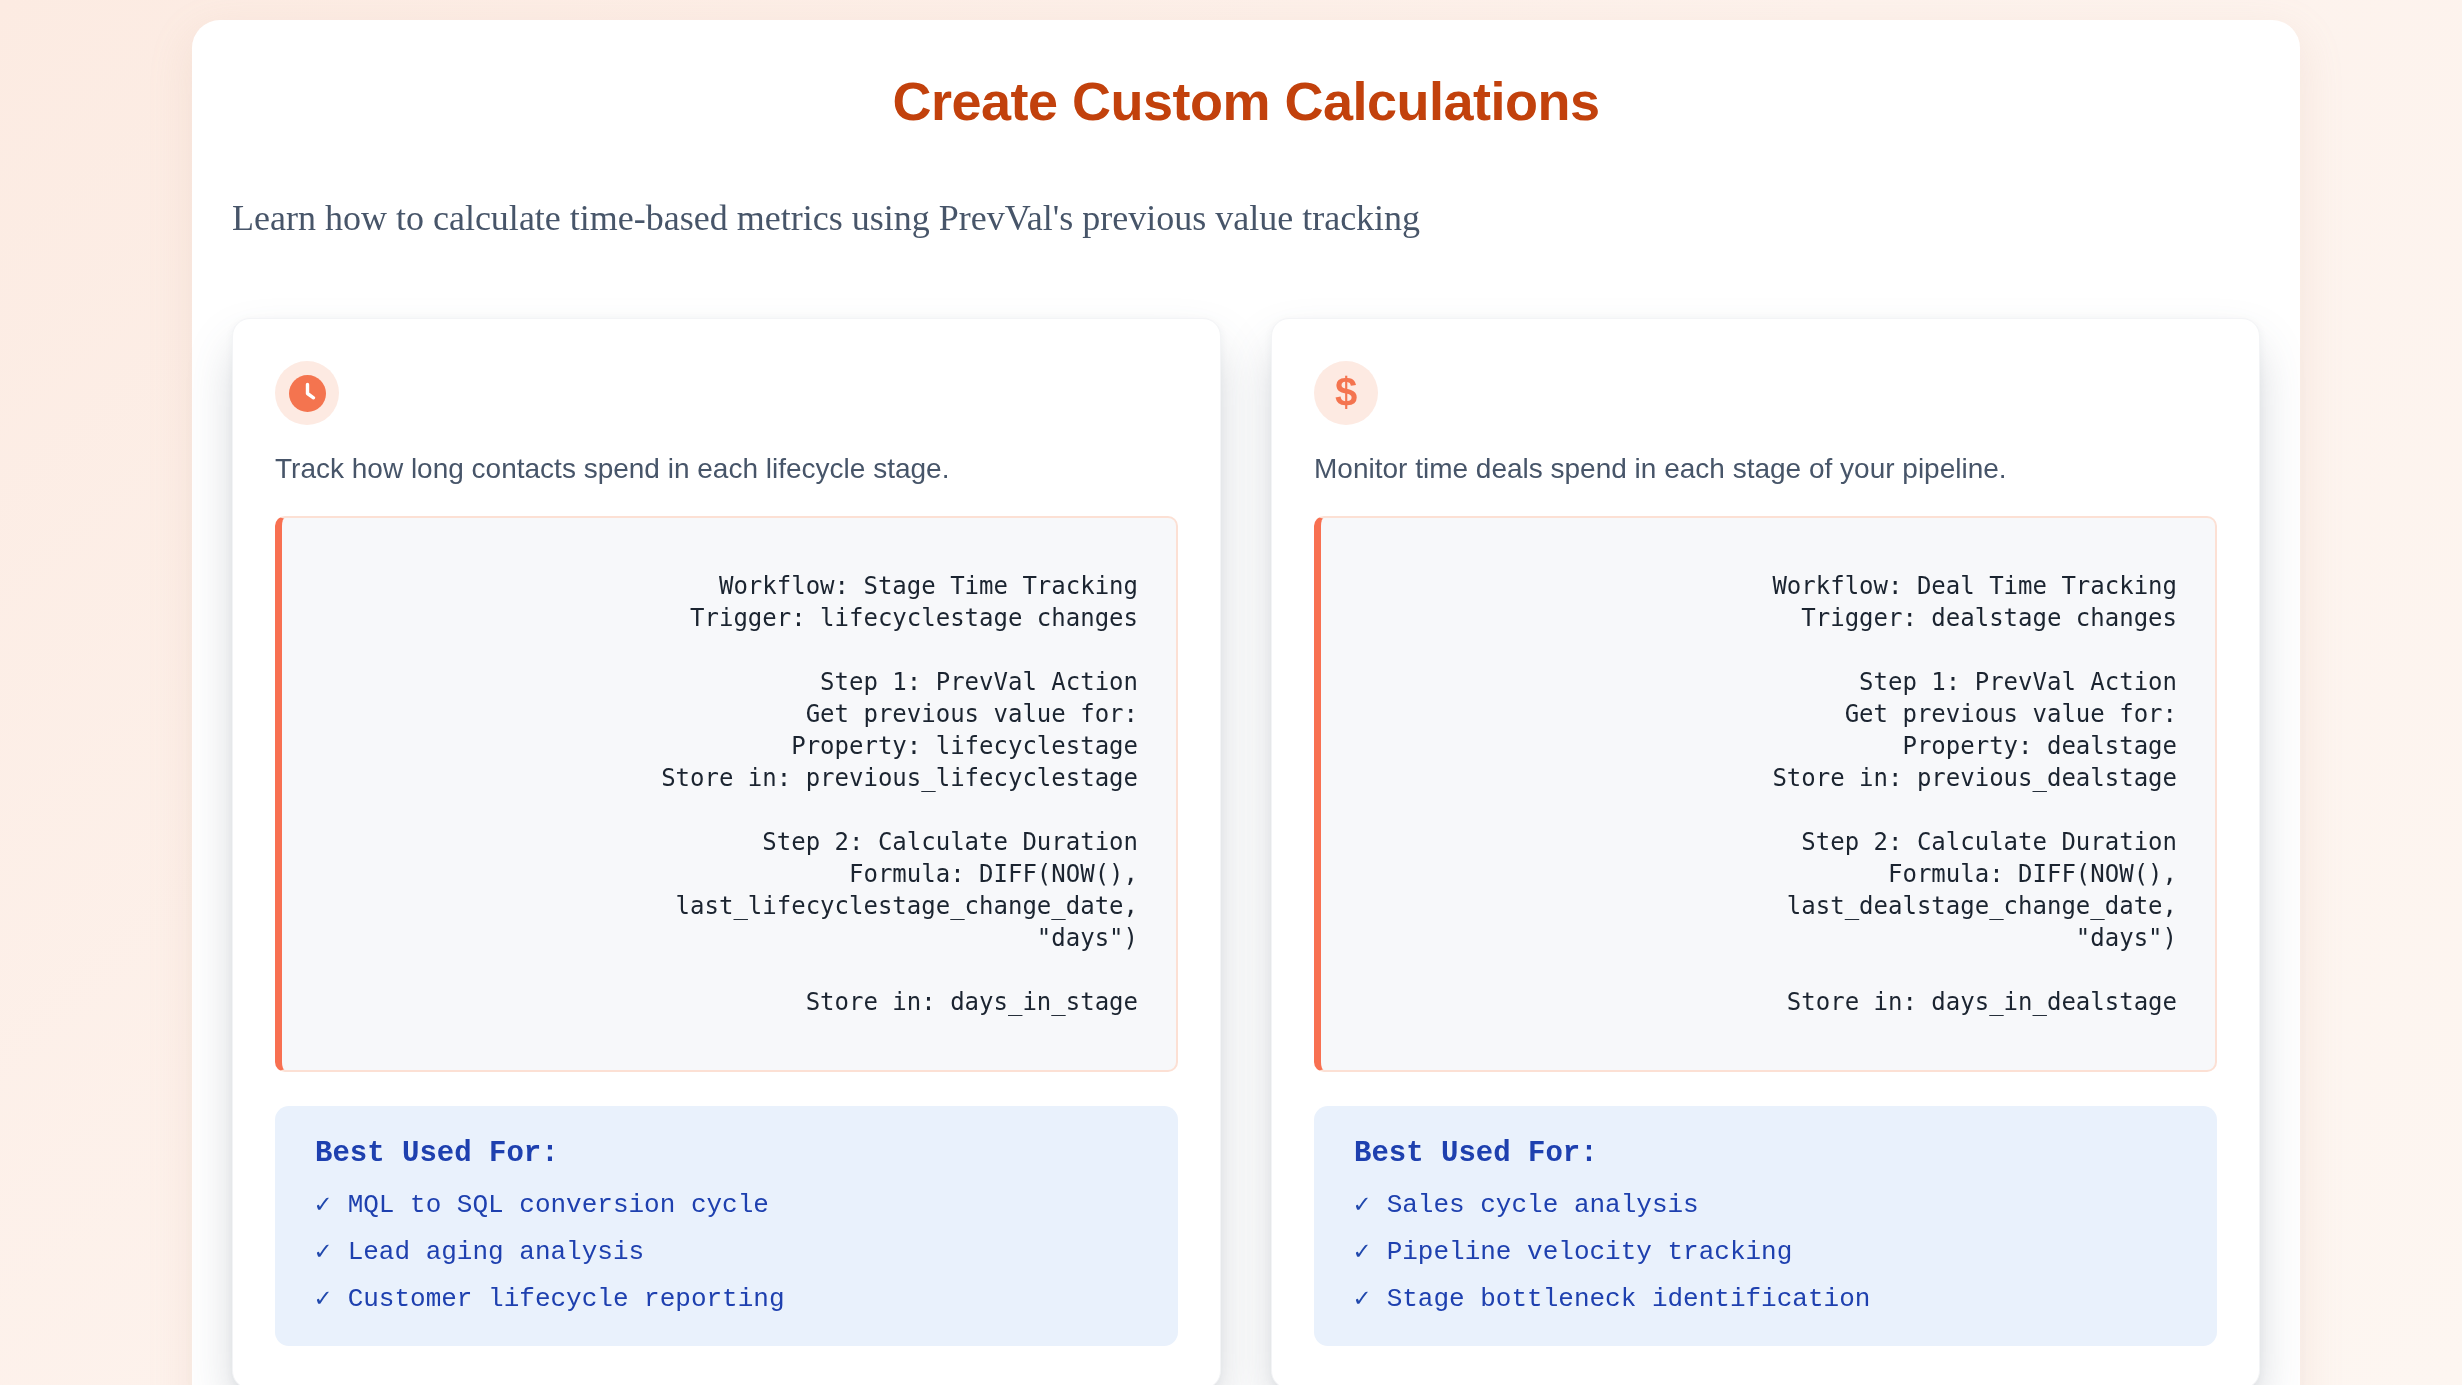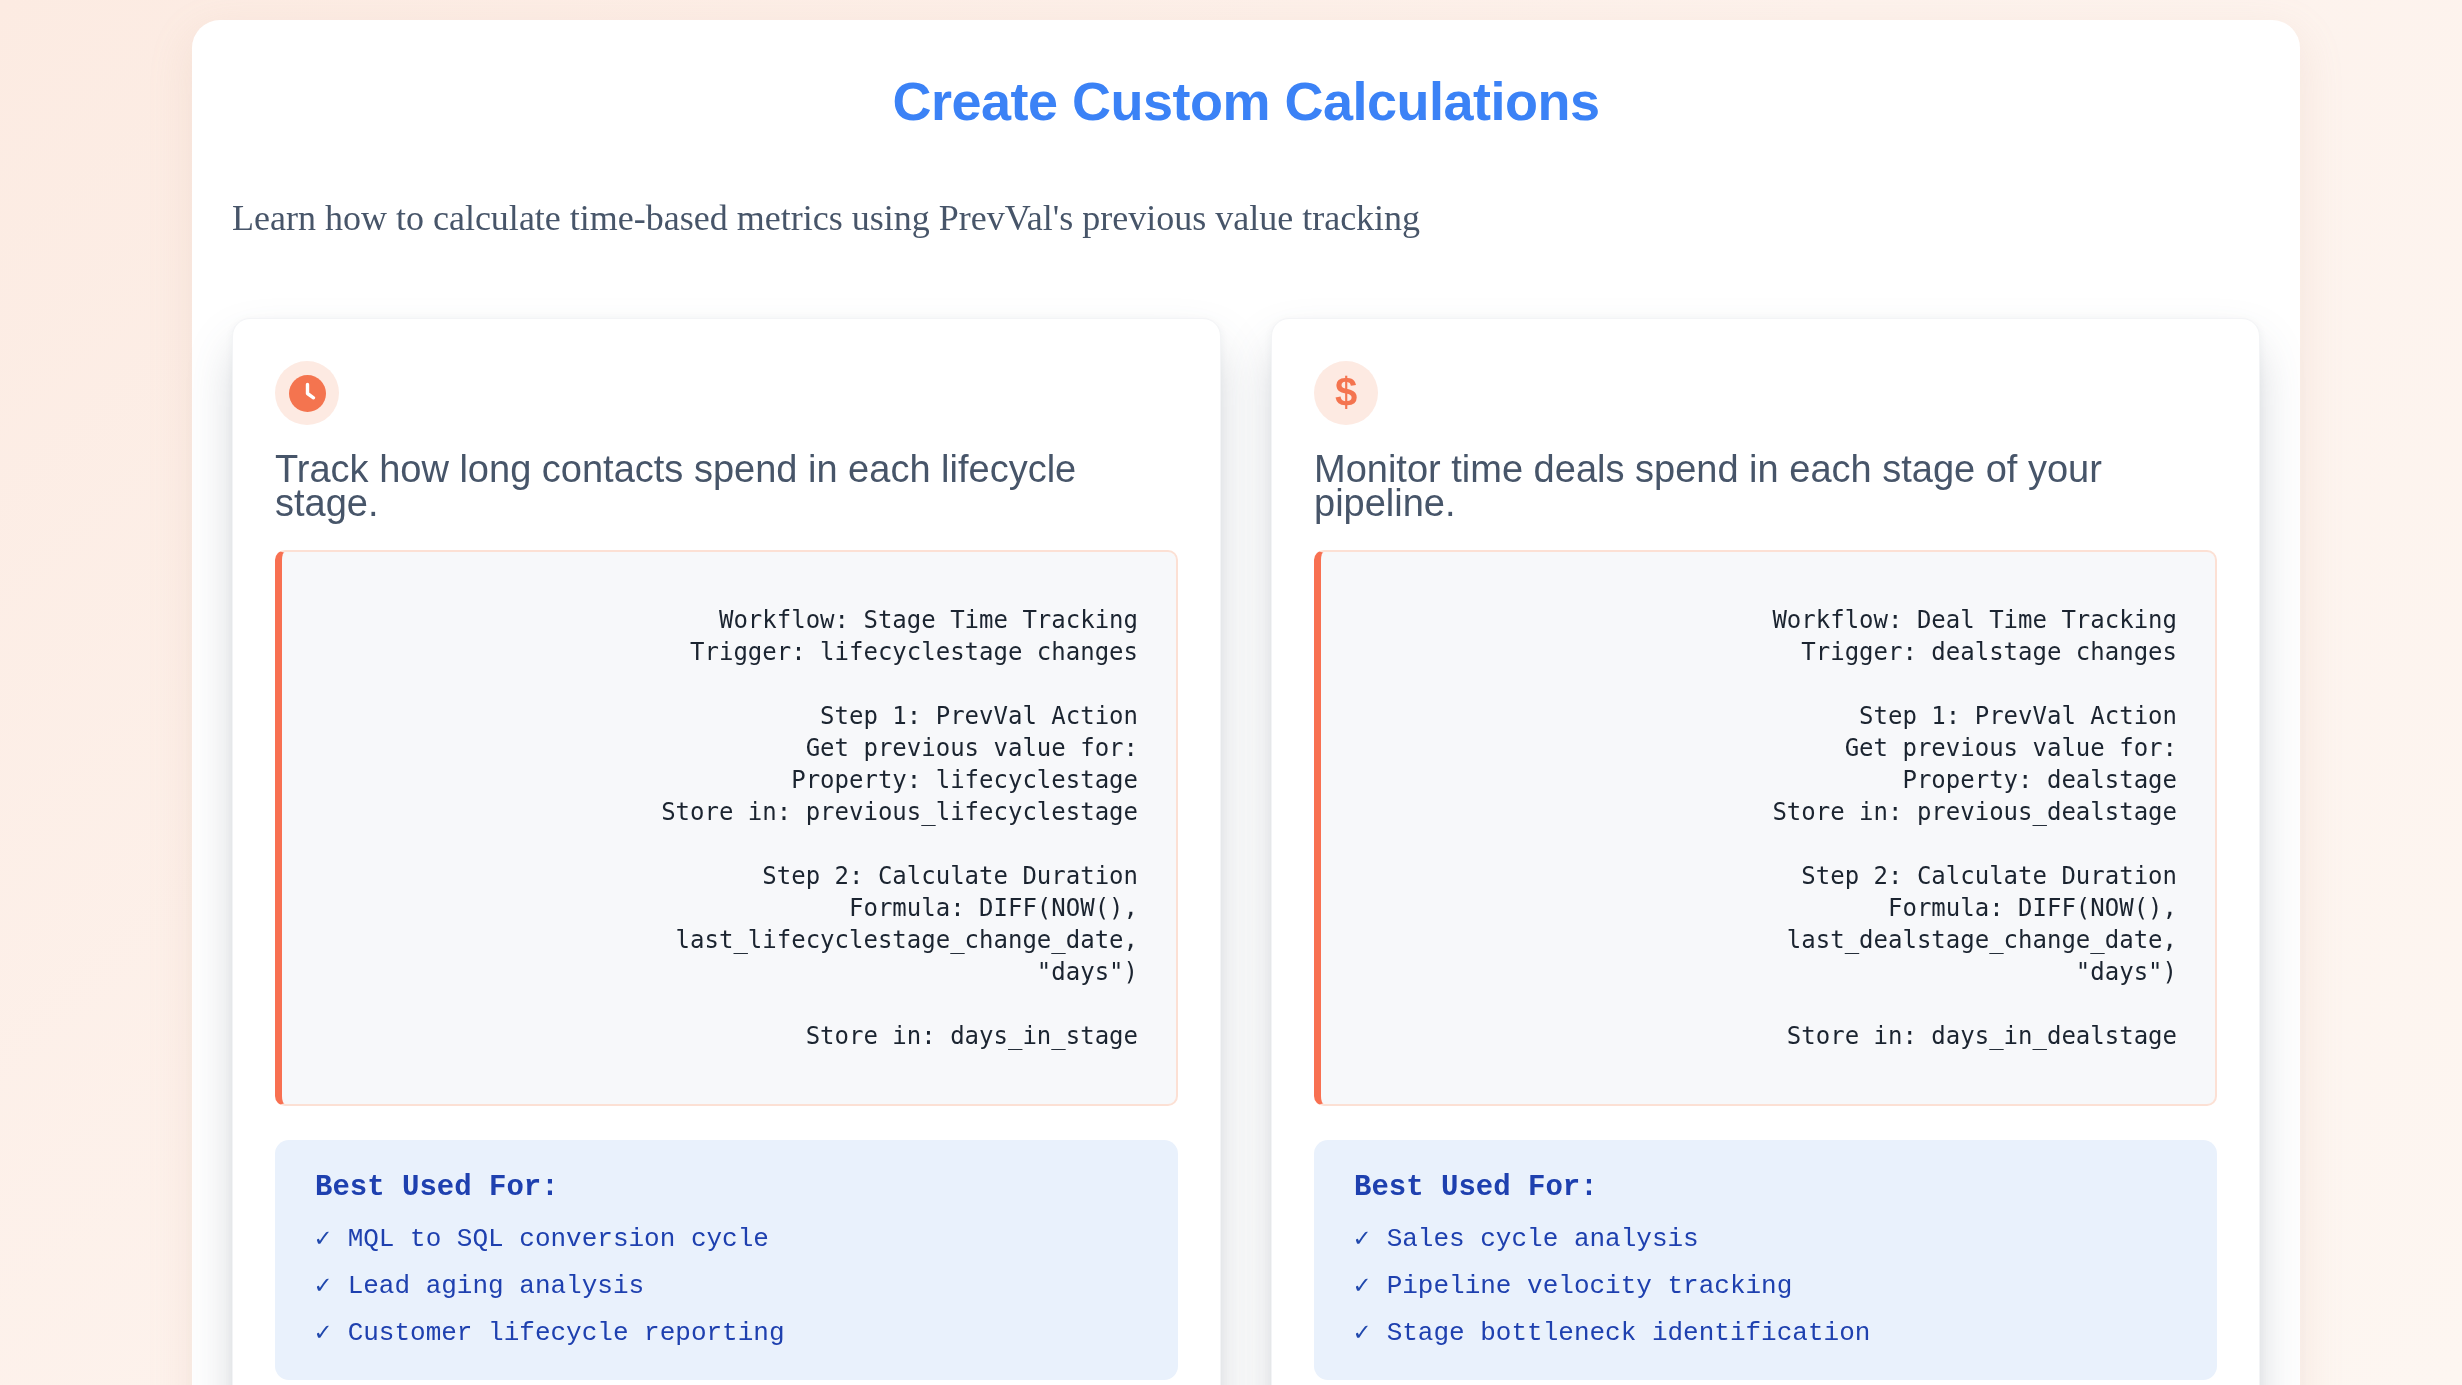--- a/index.html
+++ b/index.html
@@ -24,21 +24,21 @@
     background: #ffffff;
     border-radius: 28px;
     box-shadow: 0 14px 44px rgba(205, 160, 140, 0.18);
     padding: 48px 40px 0 40px;
   }
   .page-title {
     text-align: center;
     font-size: 54px;
     line-height: 66px;
     font-weight: 700;
-    color: #3b82f6;
+    color: #c2410c;
     letter-spacing: -0.5px;
   }
   .page-subtitle {
     text-align: left;
     font-size: 36px;
     line-height: 36px;
     color: #475569;
     margin-top: 66px;
     font-family: Liberation Serif, serif;
   }
@@ -80,21 +80,21 @@
     transform: translateY(-1px);
   }
   .card-title {
     font-size: 36px;
     font-weight: 700;
     color: #101828;
     letter-spacing: -0.3px;
   }
   .card-desc {
     margin-top: 27px;
-    font-size: 38px;
+    font-size: 28px;
     line-height: 34px;
     color: #475569;
   }
   .code-block {
     margin-top: 30px;
     background: #f7f8fa;
     border: 2px solid #fce0d4;
     border-left: 7px solid #f87051;
     border-radius: 10px;
     padding: 52px 38px;

